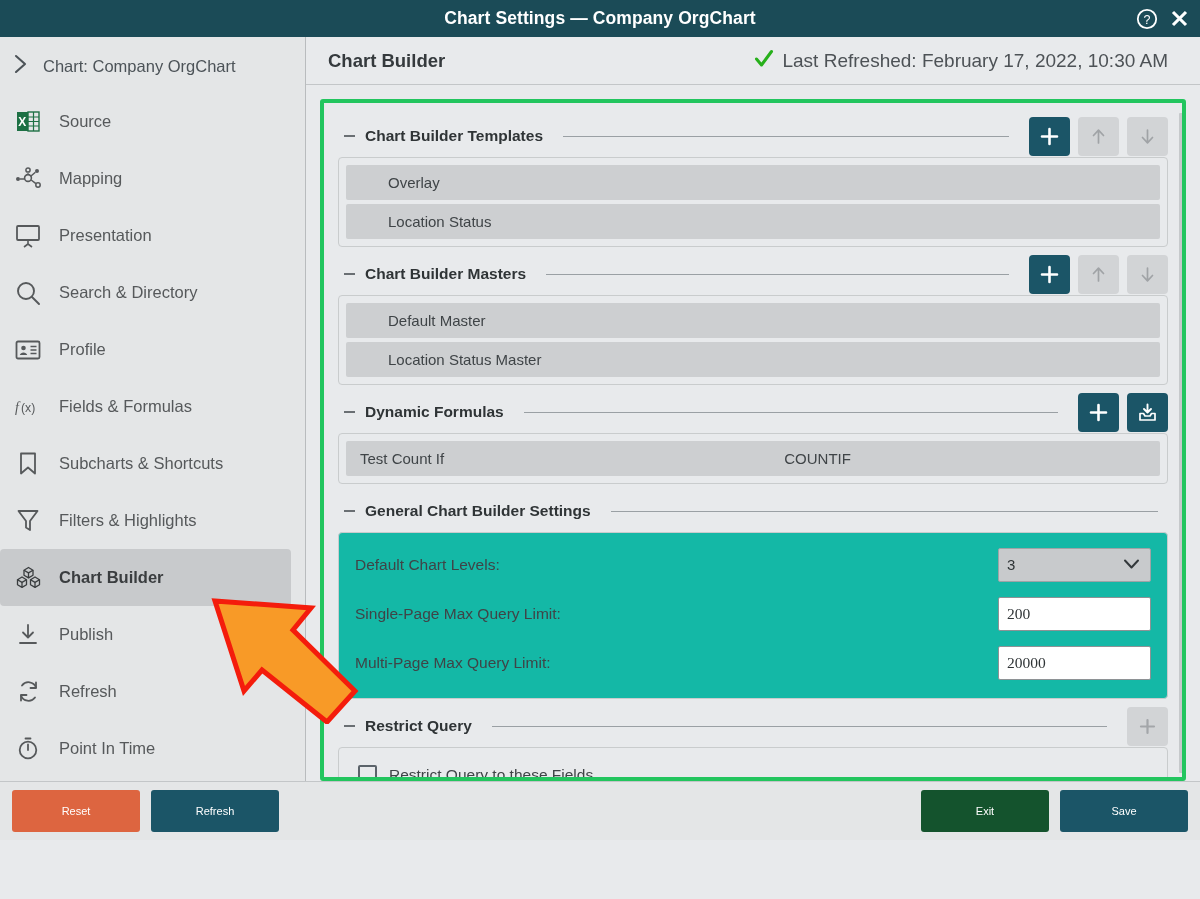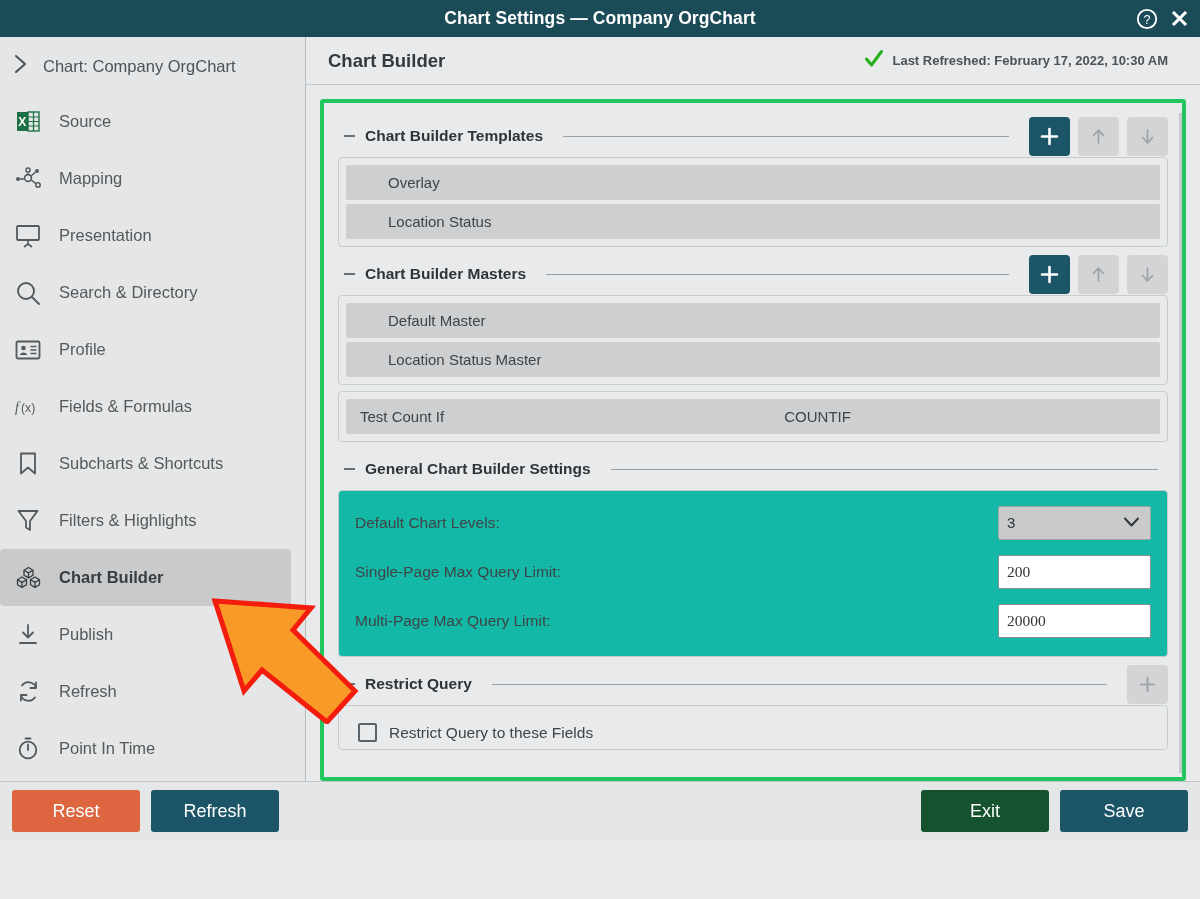--- a/index.html
+++ b/index.html
@@ -47,21 +47,21 @@
   .nav-item.active { background: #c8cacc; font-weight: bold; color: #3a3d3f; }
 
   
   .content { flex: 1 1 auto; display: flex; flex-direction: column; background: #e8eaec; min-width: 0; }
   .content-header {
     height: 48px; flex: 0 0 48px; display: flex; align-items: center;
     padding: 0 32px 0 22px; border-bottom: 1px solid #c3c6c8; gap: 12px;
   }
   .content-title { font-size: 18.5px; font-weight: bold; color: #353a3d; }
   .refresh-status { margin-left: auto; display: flex; align-items: center; gap: 8px; }
-  .refresh-text { font-size: 13px; color: #4d5256; font-weight: bold; }
+  .refresh-text { font-size: 19px; color: #4d5256; }
 
   .scrollarea {
     flex: 1 1 auto; overflow: hidden; position: relative;
     padding: 14px 14px 0 14px;
   }
   .panel {
     background: #e8eaec; border: 4px solid #22c55e; border-radius: 3px;
     padding: 12px 14px 14px 14px; height: 100%; overflow: hidden; position: relative;
   }
 
@@ -120,21 +120,21 @@
   .vscroll { position: absolute; top: 10px; right: -8px; width: 11px; height: 700px; }
   .vscroll-thumb { width: 11px; height: 660px; background: #c6c9cb; border-radius: 1px; cursor: pointer; }
 
   
   .footer {
     height: 59px; flex: 0 0 59px; background: #e4e6e7; border-top: 1px solid #c3c6c8;
     display: flex; align-items: center; padding: 0 12px; gap: 11px;
   }
   .fbtn {
     height: 42px; min-width: 128px; border: none; border-radius: 3px; cursor: pointer;
-    color: #fff; font-size: 18px; font-family: "Liberation Sans", sans-serif;
+    color: #fff; font-size: 11px; font-family: "Liberation Sans", sans-serif;
   }
   .fbtn.reset { background: #dd6540; }
   .fbtn.refresh { background: #1b5567; }
   .fbtn.exit { background: #14532d; }
   .fbtn.save { background: #1b5567; }
   .spacer { flex: 1 1 auto; }
 
   
   .annot { position: absolute; left: 199px; top: 579px; width: 165px; height: 145px; pointer-events: none; z-index: 50; }
 </style>
@@ -392,20 +392,38 @@
               <div class="list-row">
                 <span>Default Master</span>
               </div>
               <div class="list-row">
                 <span>Location Status Master</span>
               </div>
             </div>
           </div>
 
           <div class="section">
+            <div class="section-head">
+              <span class="collapse-dash"></span>
+              <span class="section-title">Dynamic Formulas</span>
+              <span class="section-rule"></span>
+              <span class="sec-btns">
+                <button class="btn-sq primary">
+                  <svg width="19" height="19" viewBox="0 0 19 19">
+                      <path d="M9.5 2 V17 M2 9.5 H17" stroke="#fff" stroke-width="2.6" stroke-linecap="round"></path>
+                    </svg>
+                </button>
+                <button class="btn-sq primary">
+                  <svg width="21" height="21" viewBox="0 0 21 21">
+                    <path d="M10.5 2.5 V9.5 M7 7 L10.5 10.5 L14 7" fill="none" stroke="#fff" stroke-width="1.9" stroke-linecap="round" stroke-linejoin="round"></path>
+                    <path d="M3 11.5 H6.5 L8 14 H13 L14.5 11.5 H18 V18 H3 Z" fill="none" stroke="#fff" stroke-width="1.7" stroke-linejoin="round"></path>
+                  </svg>
+                </button>
+              </span>
+            </div>
             <div class="listbox">
               <div class="list-row formula-row">
                 <span>Test Count If</span>
                 <span class="col2">COUNTIF</span>
               </div>
             </div>
           </div>
 
           <div class="section">
             <div class="section-head">

